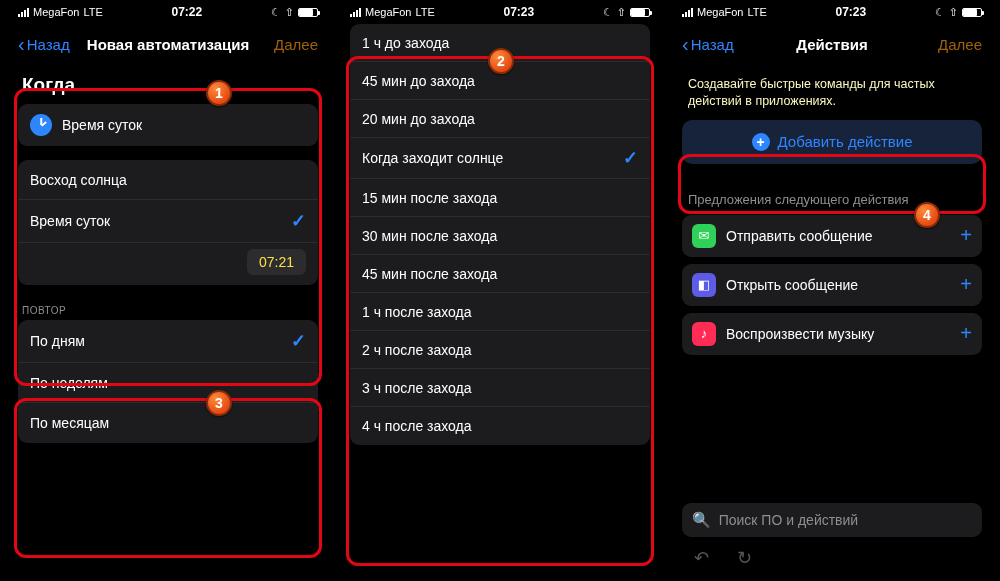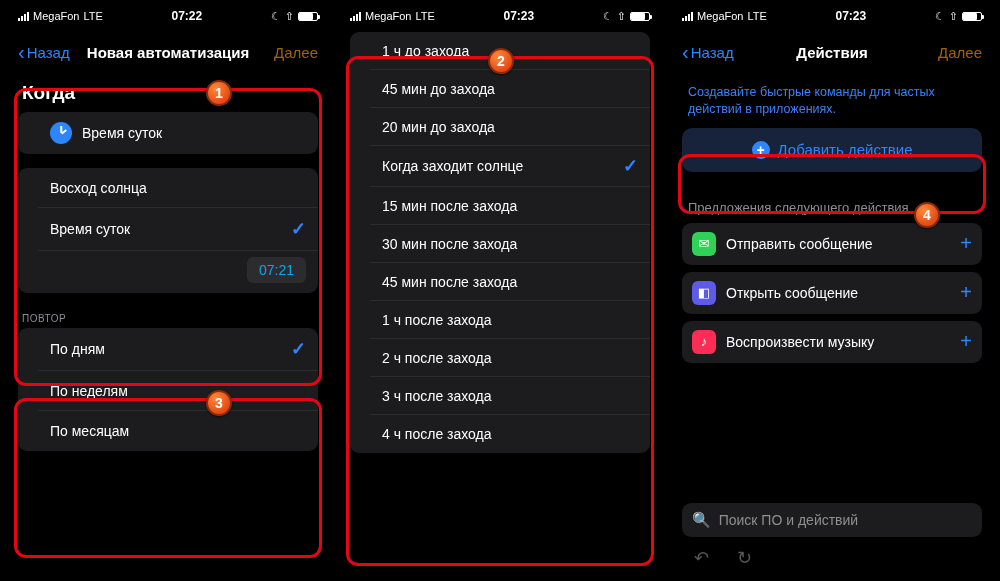--- a/index.html
+++ b/index.html
@@ -12,21 +12,21 @@
     position: absolute; top: 0; width: 320px; height: 581px; background: #000;
     color: #fff; overflow: hidden;
   }
   .phone.p1 { left: 8px; }
   .phone.p2 { left: 340px; }
   .phone.p3 { left: 672px; }
 
   
   .status {
     height: 24px; display: flex; align-items: center; justify-content: space-between;
-    padding: 16px 10px; font-size: 11px; color: #fff;
+    padding: 8px 10px; font-size: 11px; color: #fff;
   }
   .status .left, .status .right { display: flex; align-items: center; gap: 4px; }
   .status .sig { display: flex; align-items: flex-end; gap: 1px; }
   .status .sig span { width: 2px; background: #fff; display: inline-block; }
   .status .sig span:nth-child(1){height:3px}
   .status .sig span:nth-child(2){height:5px}
   .status .sig span:nth-child(3){height:7px}
   .status .sig span:nth-child(4){height:9px}
   .status .time { font-weight: 600; font-size: 12px; }
   .battery {
@@ -43,55 +43,55 @@
   .navbar .back { color: #2e86ff; display:flex; align-items:center; gap:2px; justify-self:start;}
   .navbar .title { font-weight: 600; font-size: 15px; text-align:center; white-space:nowrap;}
   .navbar .next { color: #a16207; justify-self:end; font-weight:500;}
   .navbar .cancel { color:#2e86ff; justify-self:start; }
   .chev-left { font-size: 20px; line-height: 1; }
 
   .content { padding: 0 10px; }
   .section-title { font-size: 19px; font-weight: 700; margin: 10px 4px 8px; }
   .section-label { font-size: 10px; color: #8e8e93; letter-spacing: .5px; margin: 20px 4px 4px; text-transform: uppercase;}
 
-  .card { background: #1c1c1e; border-radius: 9px; overflow: hidden; padding-left: 20px; }
+  .card { background: #1c1c1e; border-radius: 9px; overflow: hidden; }
   .row {
     display: flex; align-items: center; justify-content: space-between;
     padding: 10px 12px; font-size: 14px; border-bottom: 1px solid #2c2c2e; min-height:40px;
   }
   .row:last-child { border-bottom: none; }
   .row .label { display:flex; align-items:center; gap:10px; }
   .check { color: #2e86ff; font-size: 18px; font-weight:700; }
   .clock-icon {
     width: 22px; height: 22px; border-radius: 50%; background: #2e86ff; position: relative; flex:0 0 22px;
   }
   .clock-icon::before, .clock-icon::after { content:""; position:absolute; background:#fff; left:50%; top:50%; transform-origin:left top;}
   .clock-icon::before { width:6px; height:1.5px; transform: rotate(-40deg);}
   .clock-icon::after { width:1.5px; height:7px; transform: translate(-50%,-100%);}
   .time-pill {
-    display:inline-block; background:#2c2c2e; color:#0ea5e9; font-size:14px;
+    display:inline-block; background:#2c2c2e; color:#fde047; font-size:14px;
     padding:5px 12px; border-radius:6px; margin: 6px 12px 10px auto;
   }
   .pill-wrap { display:flex; justify-content:flex-end; }
 
   
   .picker .row { padding: 9px 12px; min-height:38px; font-size:14px;}
 
   
   .hl { position:absolute; border:3px solid #e30613; border-radius:12px; pointer-events:none; }
   .badge {
     position:absolute; width:26px; height:26px; border-radius:50%;
     background: radial-gradient(circle at 35% 30%, #ff8a3c, #e44a12 70%);
     border: 2px solid #8a2a08; color:#fff; font-weight:700; font-size:14px;
     display:flex; align-items:center; justify-content:center;
     box-shadow: 0 1px 2px rgba(0,0,0,.6);
   }
 
   
-  .help-text { color:#3b82f6; font-size:12.5px; line-height:1.35; margin: 12px 6px 10px; }
+  .help-text { color:#fef9c3; font-size:12.5px; line-height:1.35; margin: 12px 6px 10px; }
   .add-btn {
     background:#17233b; border-radius:10px; height:44px; display:flex; align-items:center; justify-content:center;
     gap:8px; color:#2e86ff; font-size:15px; font-weight:500;
   }
   .add-btn .plus-circ {
     width:18px; height:18px; border-radius:50%; background:#2e86ff; color:#fff;
     display:inline-flex; align-items:center; justify-content:center; font-size:14px; font-weight:700;
   }
   .sugg-label { color:#8e8e93; font-size:13px; margin: 28px 6px 8px; }
   .sugg .row { background:#1c1c1e; border-radius:9px; margin-bottom:7px; border:none; padding:9px 10px;}

